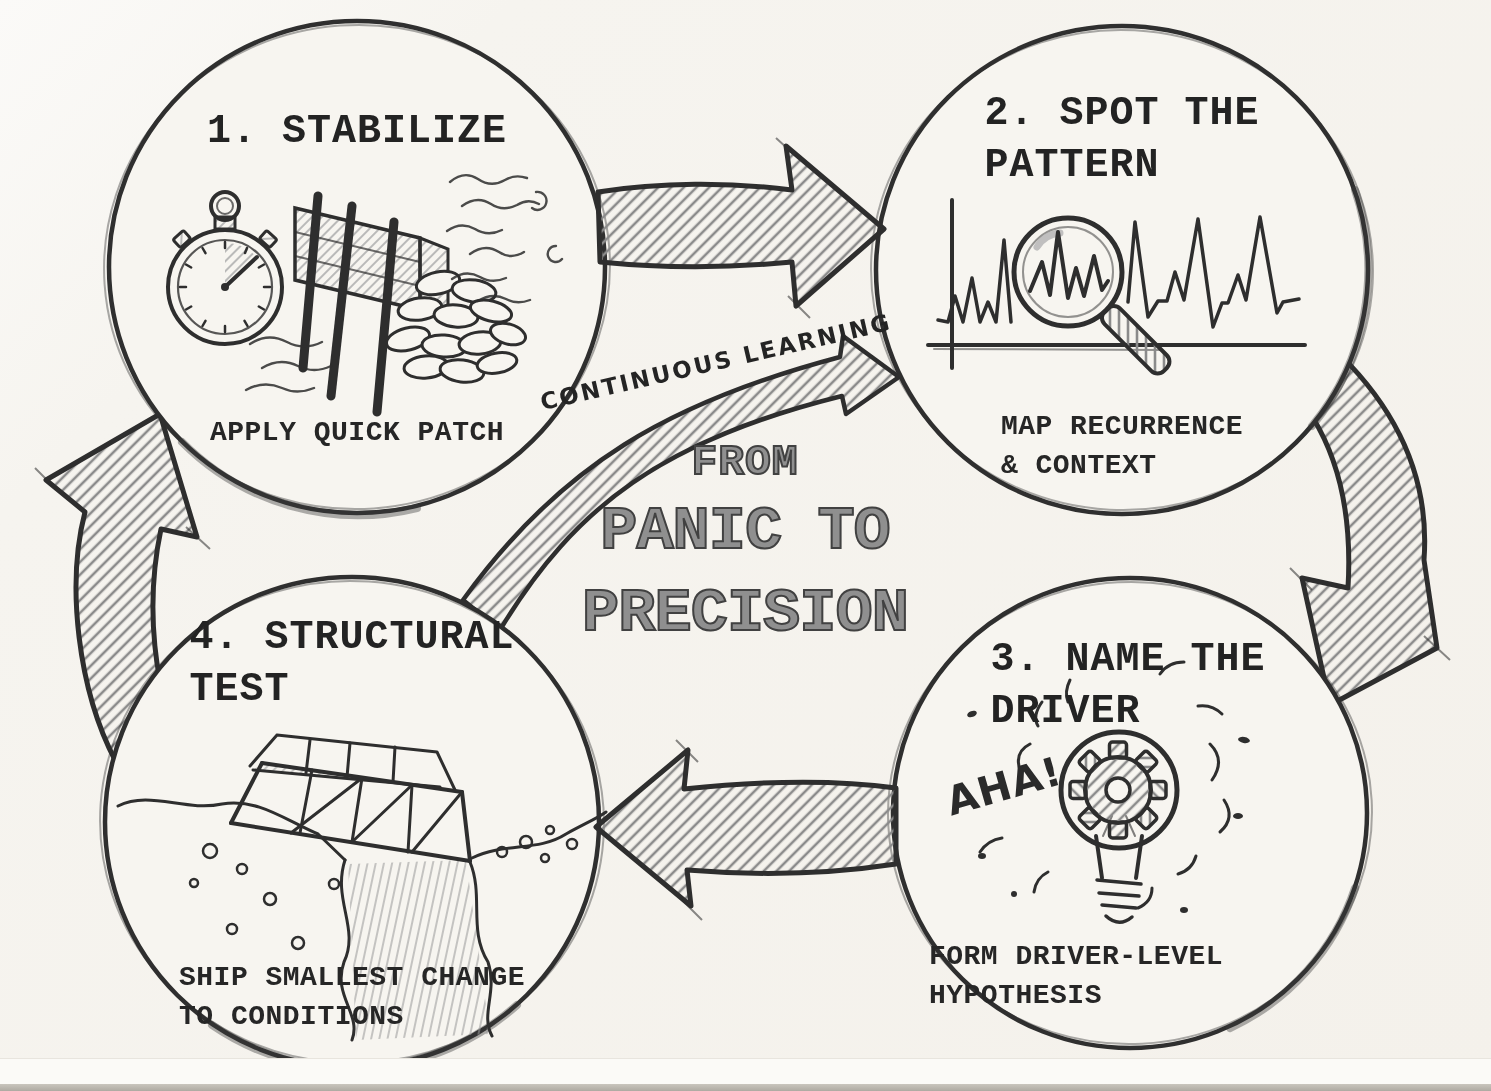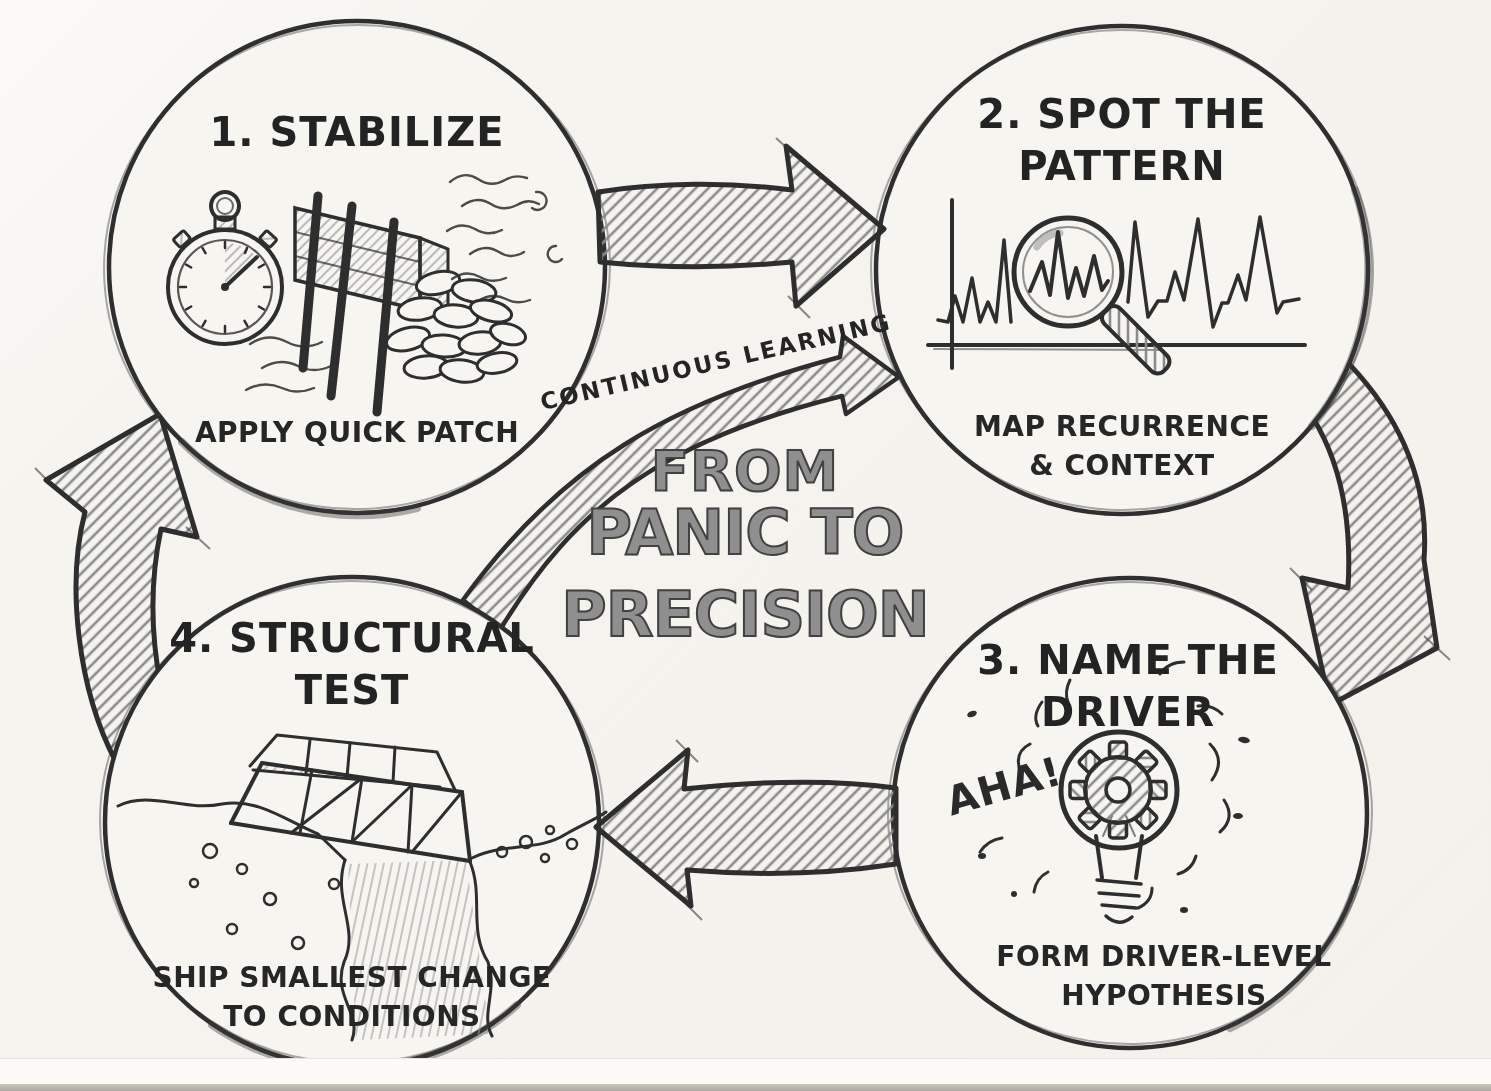--- a/index.html
+++ b/index.html
@@ -3,25 +3,25 @@
 <meta charset="utf-8">
 <style>
   html,body{margin:0;padding:0;background:#e9e7e1;}
   .canvas{
     position:relative;width:1491px;height:1091px;overflow:hidden;
     background:linear-gradient(135deg,#fbfaf8 0%,#f6f4ef 20%,#f4f1eb 100%);
     font-family:"DejaVu Sans","Liberation Sans",sans-serif;
     color:#2a2a2a;
   }
   svg.art{position:absolute;left:0;top:0;}
-  .abs{position:absolute;transform:translateX(-50%);text-align:center;white-space:nowrap;}
+  .abs{position:absolute;transform:translateX(-50%);text-align:left;white-space:nowrap;font-family:Liberation Mono, monospace;}
   .node-title{font-size:40px;font-weight:700;letter-spacing:1px;line-height:1.3;color:#232323;}
   .node-caption{font-size:28px;font-weight:700;letter-spacing:.5px;line-height:1.38;color:#262626;}
   .main-title{font-weight:800;color:#8f8f8f;-webkit-text-stroke:2px #414141;text-shadow:0 0 1px #6a6a6a;}
-  .t-from{font-size:56px;letter-spacing:1px;}
+  .t-from{font-size:43px;letter-spacing:1px;}
   .t-big{font-size:62px;letter-spacing:-1px;}
   .curve-label{
     position:absolute;font-size:23px;font-weight:700;letter-spacing:2.5px;color:#242424;
     transform:translate(-50%,-50%) rotate(-13deg);white-space:nowrap;
   }
   .aha{
     position:absolute;font-size:40px;font-weight:800;color:#2a2a2a;
     transform:translate(-50%,-50%) rotate(-16deg);white-space:nowrap;letter-spacing:1px;
   }
   .scan-band{position:absolute;left:0;width:100%;background:#fbfaf7;border-top:1px solid #e8e5de;}
@@ -277,21 +277,21 @@
 </div>
 <div class="abs node-caption" style="left:1122px;top:408px;">
   <div>MAP RECURRENCE</div>
   <div>&amp; CONTEXT</div>
 </div>
 
 <div class="abs node-title" style="left:1128px;top:610px;margin-top:24px;">
   <div>3. NAME THE</div>
   <div>DRIVER</div>
 </div>
-<div class="abs node-caption" style="left:1164px;top:938px;">
+<div class="abs node-caption" style="left:1076px;top:938px;">
   <div>FORM DRIVER-LEVEL</div>
   <div>HYPOTHESIS</div>
 </div>
 <div class="aha" style="left:1004px;top:786px;">AHA!</div>
 
 <div class="abs node-title" style="left:352px;top:612px;">
   <div>4. STRUCTURAL</div>
   <div>TEST</div>
 </div>
 <div class="abs node-caption" style="left:352px;top:944px;margin-top:15px;">

